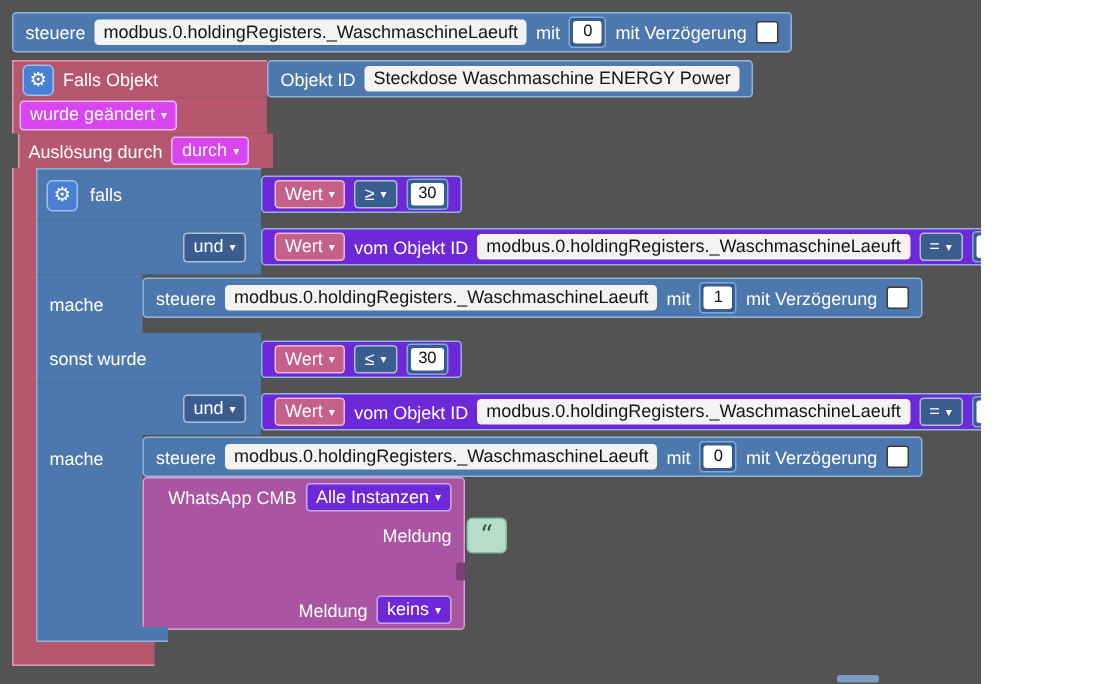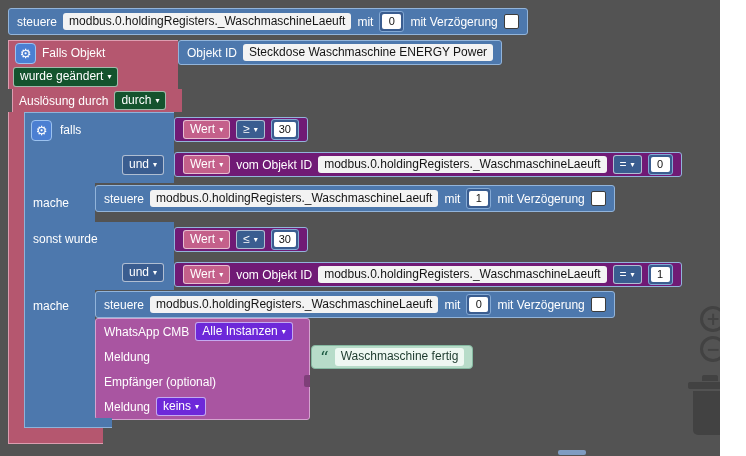--- a/index.html
+++ b/index.html
@@ -1,47 +1,47 @@
 <!DOCTYPE html>
 <html><head>
 <meta charset="utf-8">
 <style>
   html,body{margin:0;padding:0;}
   .stage{
-    position:relative;width:720px;height:456px;background:#535353;overflow:hidden;
+    position:relative;width:654px;height:456px;background:#535353;overflow:hidden;
     font-family:"Liberation Sans","DejaVu Sans",sans-serif;font-size:12px;color:#fff;
   }
   .block{position:absolute;display:flex;align-items:center;gap:6px;padding:0 8px;white-space:nowrap;box-sizing:border-box;}
   .std-blue{background:#4d78ad;border:1px solid #92b4da;border-radius:3px;}
-  .comp{background:#701a75;border:1px solid #92b4da;border-radius:3px;height:25px;}
+  .comp{background:#6d28d9;border:1px solid #92b4da;border-radius:3px;height:25px;}
   .lbl{color:#fff;}
   .field{background:#f3f3f3;color:#141414;border-radius:3px;padding:2px 6px;line-height:1.15;white-space:nowrap;}
   .dd{display:inline-flex;align-items:center;border-radius:3px;padding:2px 6px;border:1px solid rgba(255,255,255,.6);line-height:1.1;cursor:pointer;white-space:nowrap;}
   .dd-blue{background:#3a5d90;}
-  .dd-pink{background:#14532d;text-align:right;}
+  .dd-pink{background:#d946ef;text-align:right;}
   .dd-wert{background:#c4608a;}
   .dd-purple{background:#6d28d9;}
   .caret{font-size:8px;line-height:1;margin-left:4px;font-family:"DejaVu Sans",sans-serif;}
   .shadow-num{background:#3a5d90;border:1px solid #84a9d4;border-radius:3px;padding:2px;display:inline-flex;}
   .num{background:#fff;color:#111;border-radius:2px;padding:0 5px;font-size:11px;line-height:15px;min-width:9px;text-align:center;}
   .checkbox{width:13px;height:13px;background:#fff;border:1px solid #3c3c3c;border-radius:2px;flex:0 0 auto;}
   .gear{width:19px;height:19px;border-radius:4px;background:#4b7fd2;border:1px solid #9cc2ef;display:flex;align-items:center;justify-content:center;font-size:13px;line-height:1;color:#fff;font-family:"DejaVu Sans",sans-serif;cursor:pointer;flex:0 0 auto;}
   
   .frow{position:absolute;background:#4d78ad;box-sizing:border-box;display:flex;align-items:center;gap:8px;}
   .b-left{border-left:1px solid #8fb3d9;}
   .b-top{border-top:1px solid #8fb3d9;}
   .b-bottom{border-bottom:1px solid #8fb3d9;}
   
   .prow{position:absolute;background:#b5576f;box-sizing:border-box;display:flex;align-items:center;gap:6px;}
   .p-left{border-left:1px solid #dd9db0;}
   .p-top{border-top:1px solid #dd9db0;}
   .p-bottom{border-bottom:1px solid #dd9db0;}
   
   .wa{position:absolute;left:95px;top:318px;width:215px;background:#a955a1;border:1px solid #d4a3cf;border-radius:3px;box-sizing:border-box;}
-  .wa-row{height:25px;display:flex;align-items:center;gap:6px;padding:0 8px;position:relative;}
+  .wa-row{height:25px;display:flex;align-items:center;gap:6px;padding:0 8px;position:relative;justify-content:flex-end;}
   .wa-slot{position:absolute;right:-1px;top:6px;width:6px;height:12px;background:#7e3f79;border-radius:2px 0 0 2px;}
   
   .txt{position:absolute;display:flex;align-items:center;gap:6px;background:#b7dcc9;border:1px solid #85b9a1;border-radius:4px;height:24px;padding:0 8px;box-sizing:border-box;}
   .quote{color:#19573f;font-size:17px;line-height:.4;font-family:"DejaVu Serif",serif;}
   .txt .field{background:#eef8f2;color:#1c3a2d;}
   
   .zoom{position:absolute;width:26px;height:26px;border-radius:50%;border:3px solid #424242;color:#424242;display:flex;align-items:center;justify-content:center;font-size:17px;font-weight:bold;box-sizing:border-box;cursor:pointer;font-family:"DejaVu Sans",sans-serif;}
   .trash{position:absolute;left:687px;top:375px;width:46px;height:66px;cursor:pointer;}
   .trash-handle{width:16px;height:6px;background:#424242;margin:0 auto;border-radius:2px 2px 0 0;}
   .trash-lid{width:44px;height:7px;background:#424242;margin:1px auto 2px;border-radius:2px;}
@@ -207,35 +207,33 @@
       <span class="lbl">WhatsApp CMB</span>
       <span class="dd dd-purple">
           <span>Alle Instanzen</span>
           <span class="caret">▾</span>
         </span>
     </div>
     <div class="wa-row">
       <span class="lbl">Meldung</span>
     </div>
     <div class="wa-row">
-      <span class="lbl">Empfänger (optional)</span>
       <span class="wa-slot"></span>
     </div>
     <div class="wa-row">
       <span class="lbl">Meldung</span>
       <span class="dd dd-purple">
           <span>keins</span>
           <span class="caret">▾</span>
         </span>
     </div>
   </div>
 
   <div class="txt" style="left:311px;top:345px;">
     <span class="quote">“</span>
-    <span class="field">Waschmaschine fertig</span>
   </div>
 
   <div class="frow b-left b-bottom" style="left:24px;top:418px;width:88px;height:10px;"></div>
 
   <div class="zoom" style="left:700px;top:306px;">
       <span>+</span>
     </div>
   <div class="zoom" style="left:700px;top:336px;">
       <span>−</span>
     </div>

